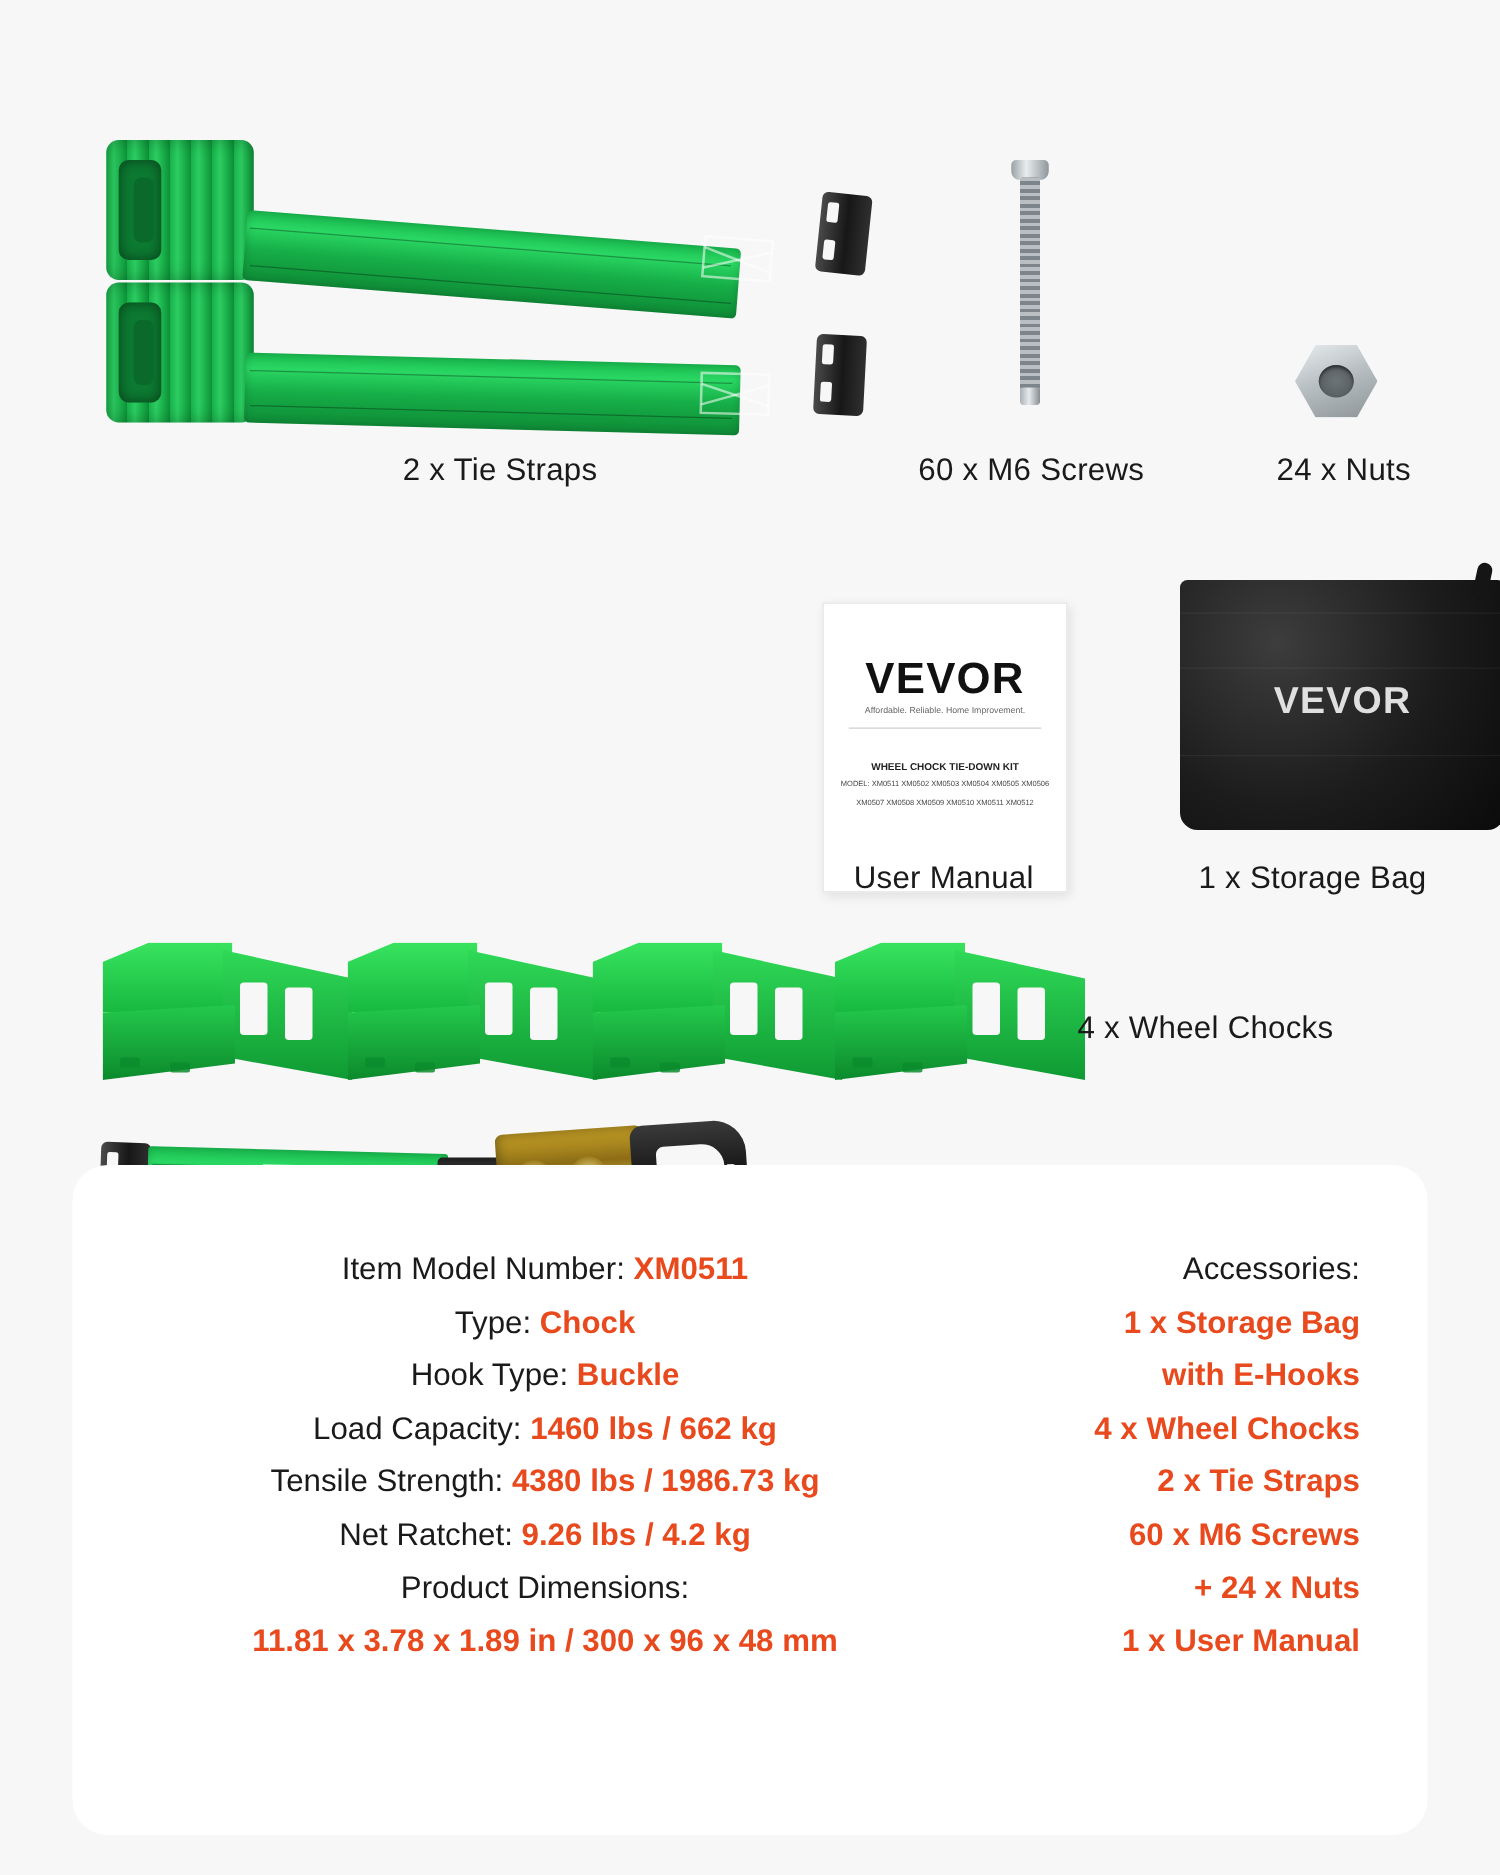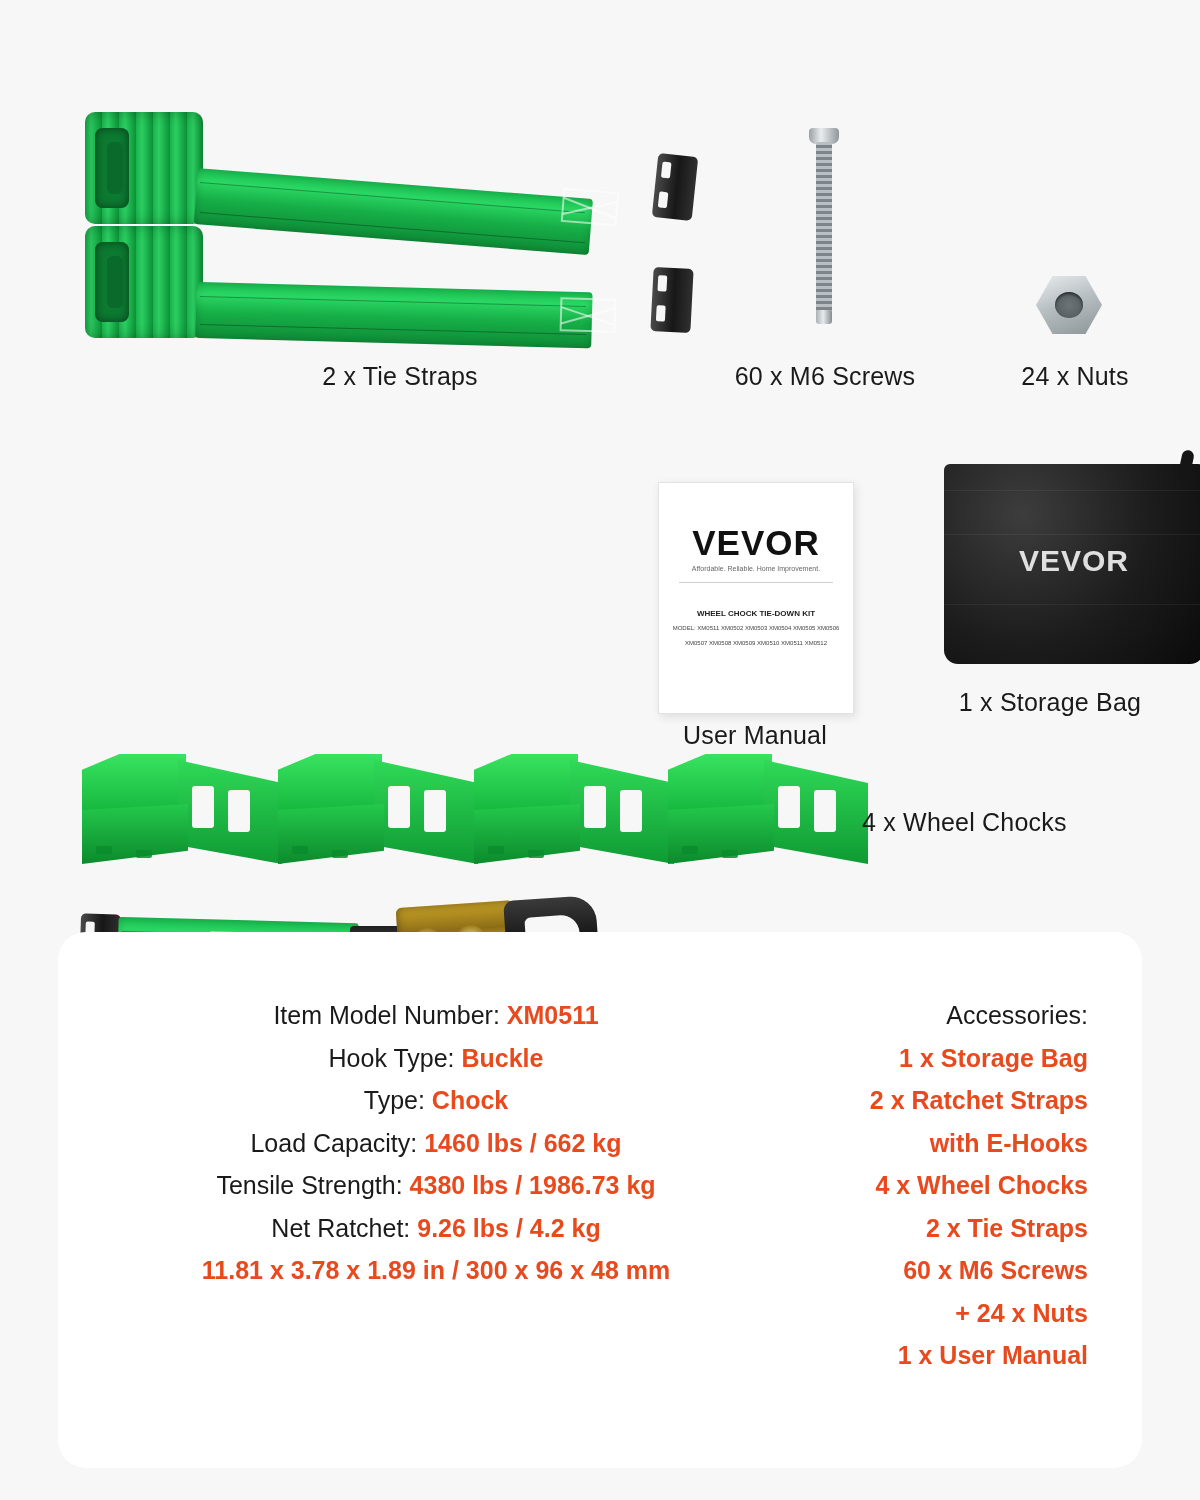--- a/index.html
+++ b/index.html
@@ -420,21 +420,21 @@
 
 <div class="abs" style="left:640px;top:440px;width:290px;height:290px;">
   <div class="manual" style="left:18px;top:42px;width:194px;height:190px;padding-top:40px;">
     <div class="m-logo">VEVOR</div>
     <div class="m-tag">Affordable. Reliable. Home Improvement.</div>
     <div class="m-rule"></div>
     <div class="m-title">WHEEL CHOCK TIE-DOWN KIT</div>
     <div class="m-models">MODEL: XM0511 XM0502 XM0503 XM0504 XM0505 XM0506</div>
     <div class="m-models">XM0507 XM0508 XM0509 XM0510 XM0511 XM0512</div>
   </div>
-  <div class="caption abs" style="left:-15px;top:248px;width:260px;margin-top:33px;">User Manual</div>
+  <div class="caption abs" style="left:-15px;top:248px;width:260px;">User Manual</div>
 </div>
 
 <div class="abs" style="left:930px;top:440px;width:270px;height:290px;">
   <div class="bag" style="left:14px;top:24px;">
     <div class="drawstring"></div>
     <div class="fold" style="top:26px;"></div>
     <div class="fold" style="top:70px;"></div>
     <div class="fold" style="top:140px;"></div>
     <div class="bag-brand">VEVOR</div>
   </div>
@@ -486,41 +486,43 @@
   <div class="caption abs" style="left:862px;top:68px;width:300px;text-align:left;">4 x Wheel Chocks</div>
 </div>
 
 <div class="spec-card">
 
   <div class="spec-left">
     <div class="spec-line">
       <span>Item Model Number: </span><span class="hl">XM0511</span>
     </div>
     <div class="spec-line">
+      <span>Type: </span><span class="hl">Chock</span>
+    </div>
+    <div class="spec-line">
       <span>Hook Type: </span><span class="hl">Buckle</span>
     </div>
     <div class="spec-line">
-      <span>Type: </span><span class="hl">Chock</span>
-    </div>
-    <div class="spec-line">
       <span>Load Capacity: </span><span class="hl">1460 lbs / 662 kg</span>
     </div>
     <div class="spec-line">
       <span>Tensile Strength: </span><span class="hl">4380 lbs / 1986.73 kg</span>
     </div>
     <div class="spec-line">
       <span>Net Ratchet: </span><span class="hl">9.26 lbs / 4.2 kg</span>
+    </div>
+    <div class="spec-line">
+      <span>Product Dimensions:</span>
     </div>
     <div class="spec-line hl">11.81 x 3.78 x 1.89 in / 300 x 96 x 48 mm</div>
   </div>
 
   <div class="spec-right">
     <div class="acc-head">Accessories:</div>
     <div class="acc-item">1 x Storage Bag</div>
-    <div class="acc-item">2 x Ratchet Straps</div>
     <div class="acc-item">with E-Hooks</div>
     <div class="acc-item">4 x Wheel Chocks</div>
     <div class="acc-item">2 x Tie Straps</div>
     <div class="acc-item">60 x M6 Screws</div>
     <div class="acc-item">+ 24 x Nuts</div>
     <div class="acc-item">1 x User Manual</div>
   </div>
 </div>
 
 </body></html>

